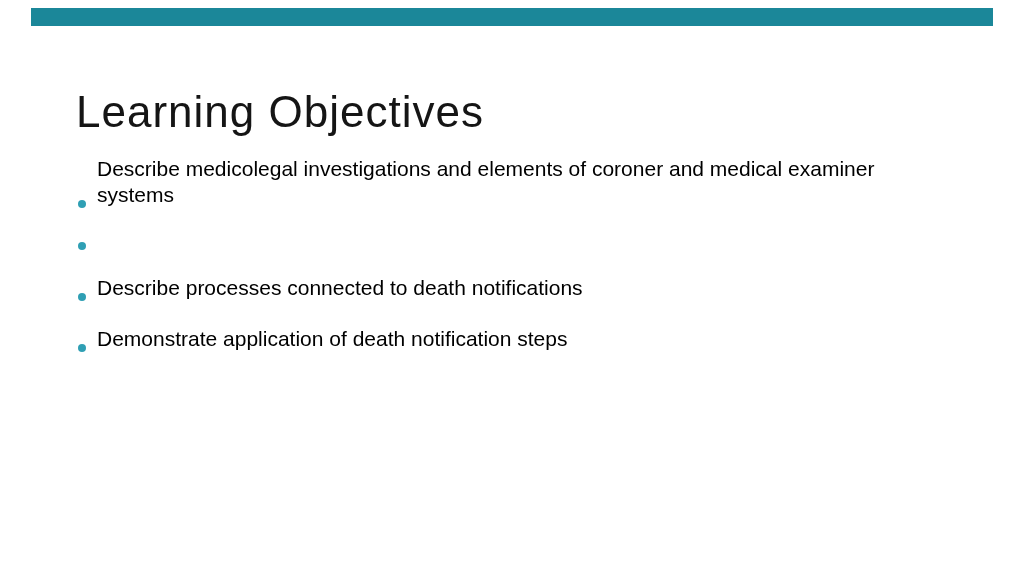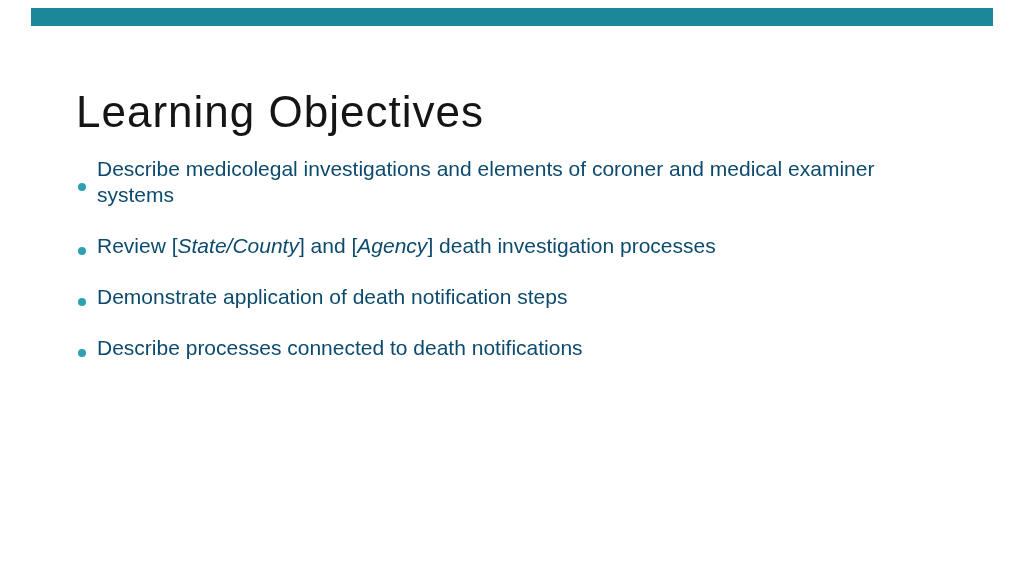--- a/index.html
+++ b/index.html
@@ -38,23 +38,23 @@
     position: absolute;
     left: 78px;
     top: 156px;
     width: 860px;
     margin: 0;
     padding: 0;
     list-style: none;
   }
   .bullet-item {
     display: flex;
-    align-items: center;
+    align-items: flex-end;
     margin: 0 0 25px 0;
-    color: #0c4a6e;
+    color: #000000;
     font-size: 21px;
     line-height: 26px;
   }
   .bullet-dot {
     flex: 0 0 auto;
     width: 8px;
     height: 8px;
     border-radius: 50%;
     background: #2F9FB4;
     margin: 9px 11px 0 0;
@@ -77,30 +77,29 @@
 
   <ul class="bullet-list">
 
     <li class="bullet-item">
       <span class="bullet-dot"></span>
       <span class="bullet-text">Describe medicolegal investigations and elements of coroner and medical examiner systems</span>
     </li>
 
     <li class="bullet-item">
       <span class="bullet-dot"></span>
-      <span class="bullet-text"><span>Review [</span><span class="it">State/County</span><span>] and [</span><span class="it">Agency</span><span>] death investigation processes</span></span>
     </li>
 
 
 
     <li class="bullet-item">
       <span class="bullet-dot"></span>
-      <span class="bullet-text">Demonstrate application of death notification steps</span>
+      <span class="bullet-text">Describe processes connected to death notifications</span>
     </li>
 
     <li class="bullet-item">
       <span class="bullet-dot"></span>
-      <span class="bullet-text">Describe processes connected to death notifications</span>
+      <span class="bullet-text">Demonstrate application of death notification steps</span>
     </li>
 
   </ul>
 
 </div>
 
 </body></html>

